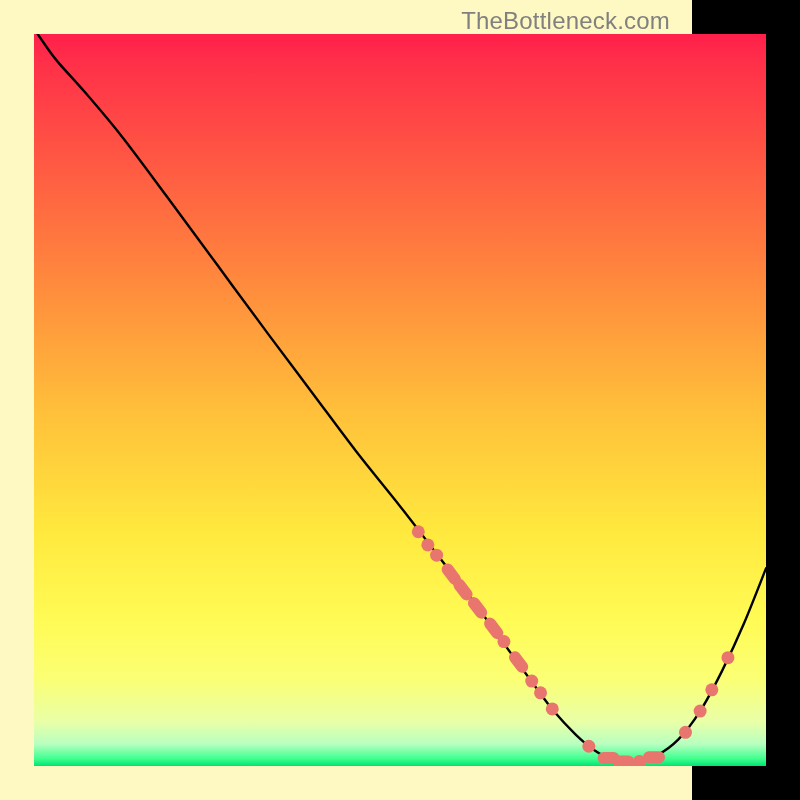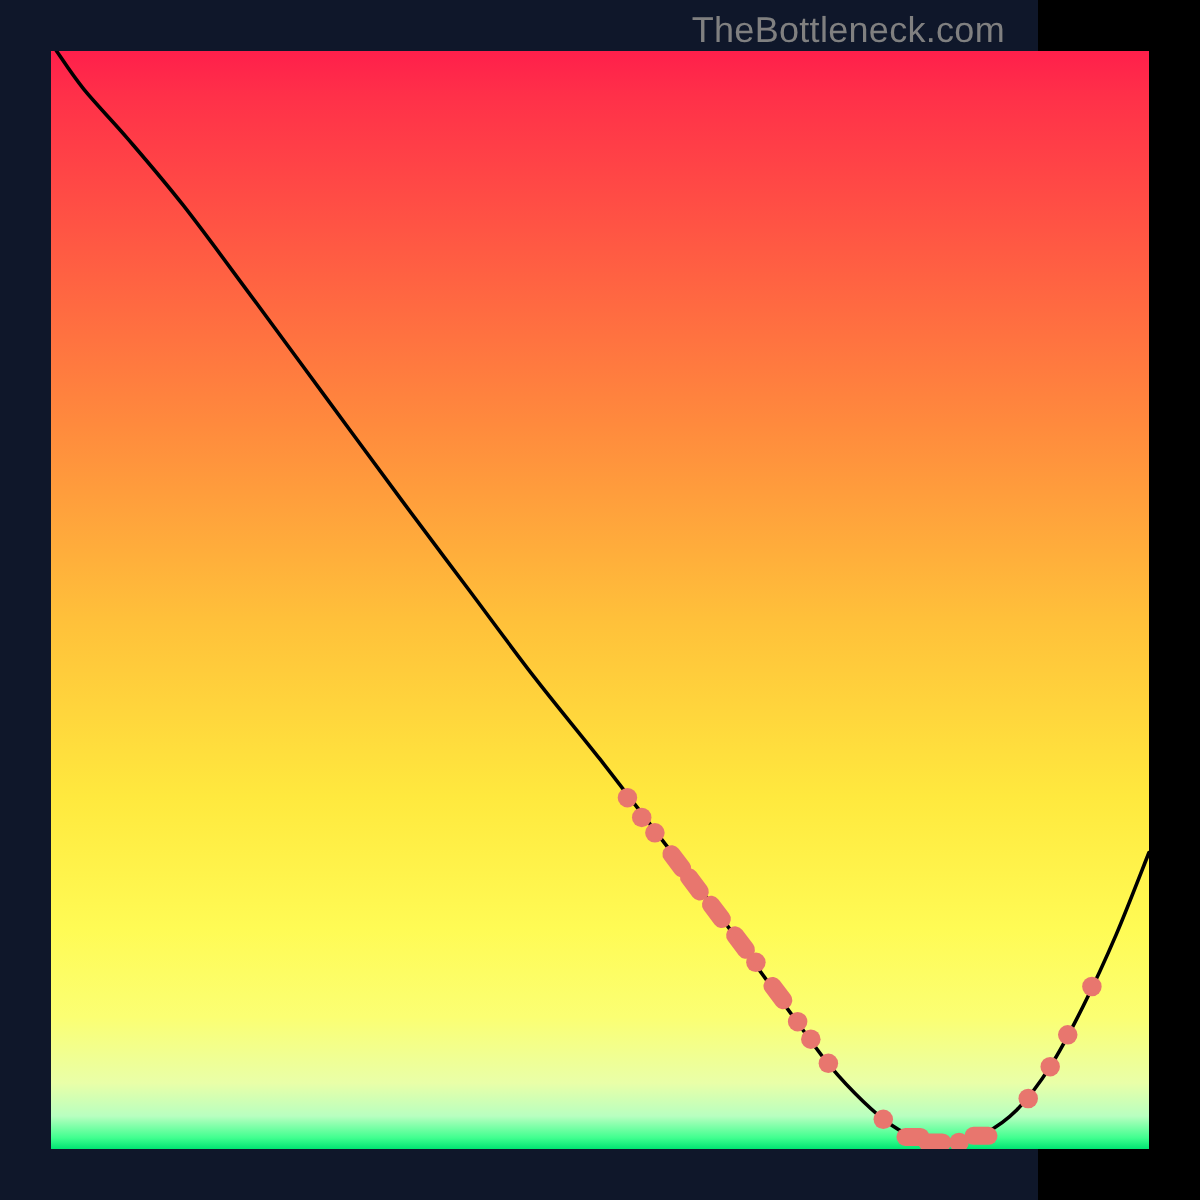--- a/index.html
+++ b/index.html
@@ -10,21 +10,21 @@
     background: #000;
     overflow: hidden;
     font-family: Arial, Helvetica, sans-serif;
   }
   .frame {
     position: absolute;
     top: 0;
     left: 0;
     width: 692px;
     height: 800px;
-    background: #0f172a;
+    background: #fef9c3;
   }
   .plot-area {
     position: absolute;
     left: 34px;
     top: 34px;
     width: 732px;
     height: 732px;
     overflow: hidden;
   }
   .gradient {

